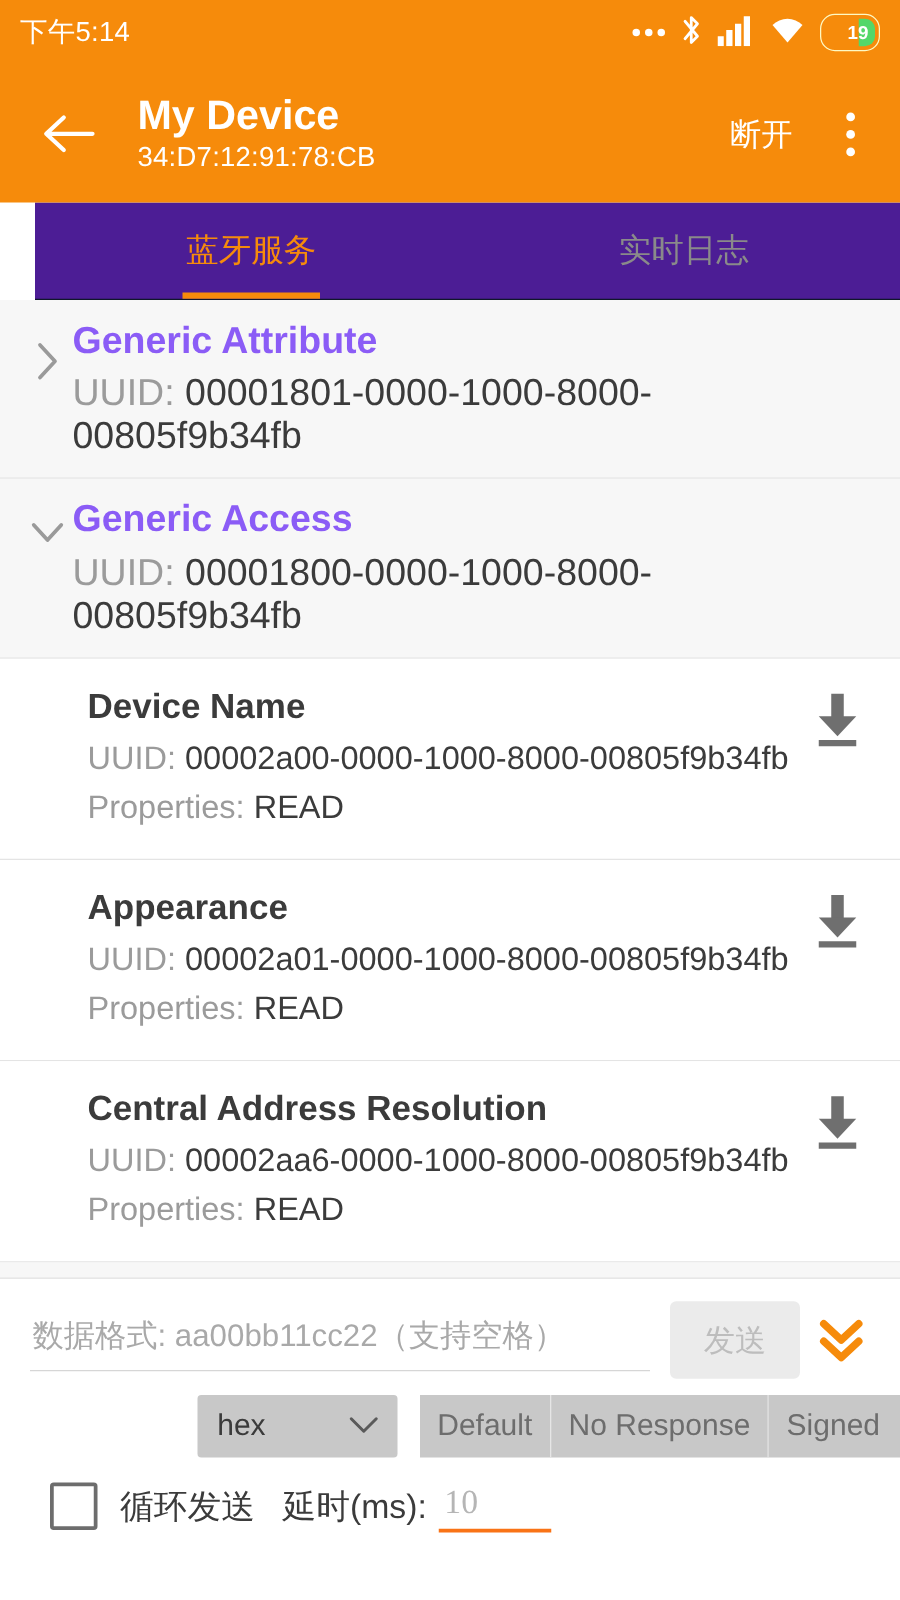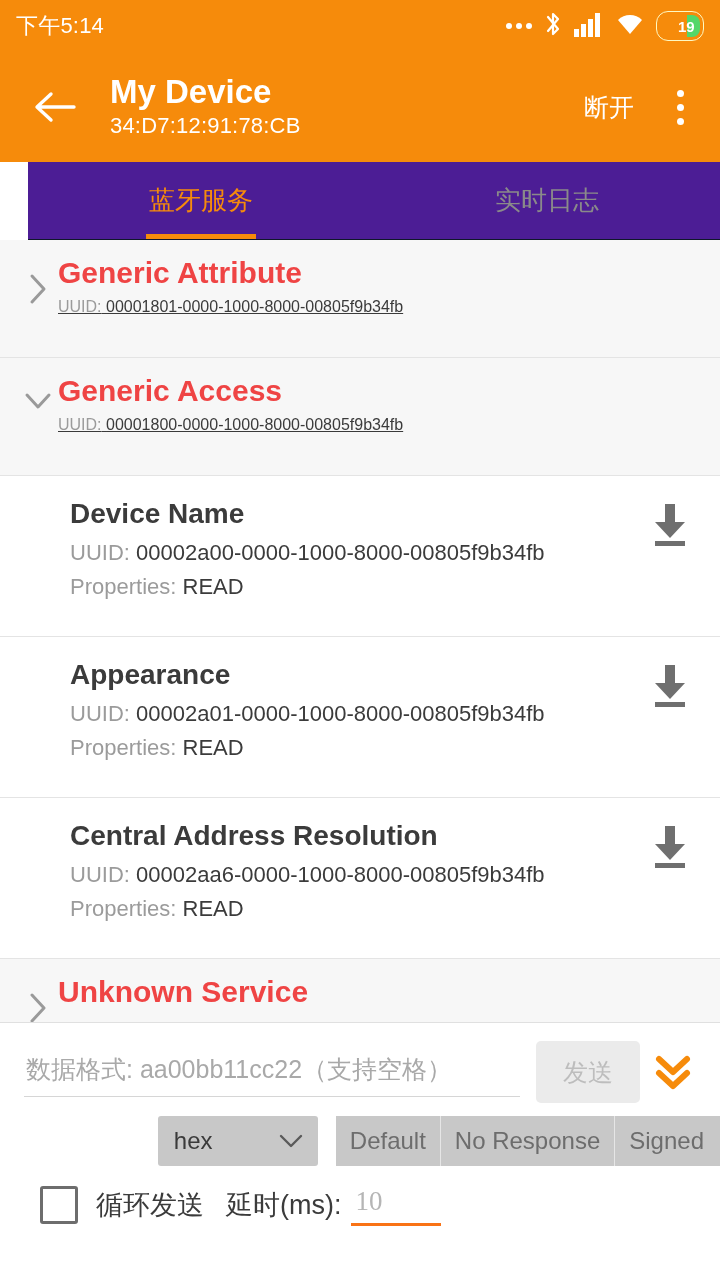--- a/index.html
+++ b/index.html
@@ -61,33 +61,33 @@
   
   .list { position:absolute; top:240px; left:0; right:0; bottom:0; overflow:hidden; background:#fff; }
 
   .service-row {
     background:#F7F7F7; padding:14px 18px 16px 18px;
     border-bottom:1px solid #e4e4e4; display:flex; align-items:flex-start;
     min-height:118px;
   }
   .svc-chev { width:40px; flex:0 0 40px; padding-top:18px; display:flex; justify-content:center; }
   .svc-text { flex:1 1 auto; }
-  .svc-name { font-size:30px; font-weight:700; color:#ef4444; line-height:1.28; }
-  .svc-uuid { font-size:16px; color:#3b3b3b; margin-top:6px;text-decoration:underline; }
+  .svc-name { font-size:30px; font-weight:700; color:#8b5cf6; line-height:1.28; }
+  .svc-uuid { font-size:30px; color:#3b3b3b; margin-top:6px; }
   .svc-uuid .lbl { color:#9b9b9b; }
 
   .char-row {
     background:#fff; padding:20px 22px 20px 70px;
     border-bottom:1px solid #e4e4e4; display:flex; align-items:flex-start;
     min-height:161px;
     justify-content:space-between;
   }
   .char-text { flex:1 1 auto; }
   .char-name { font-size:28px; font-weight:700; color:#3b3b3b; line-height:1.3; }
-  .char-uuid, .char-props { font-size:22px; color:#3b3b3b; margin-top:8px; }
+  .char-uuid, .char-props { font-size:26px; color:#3b3b3b; margin-top:8px; }
   .char-uuid .lbl, .char-props .lbl { color:#9b9b9b; }
   .dl-icon { flex:0 0 auto; width:56px; display:flex; justify-content:center; padding-top:6px; }
 
   
   .bottom-panel {
     position:absolute; left:0; right:0; bottom:0; height:258px;
     background:#fff; border-top:1px solid #e0e0e0;
   }
   .send-row { display:flex; align-items:center; padding:18px 14px 0 24px; }
   .data-input {

